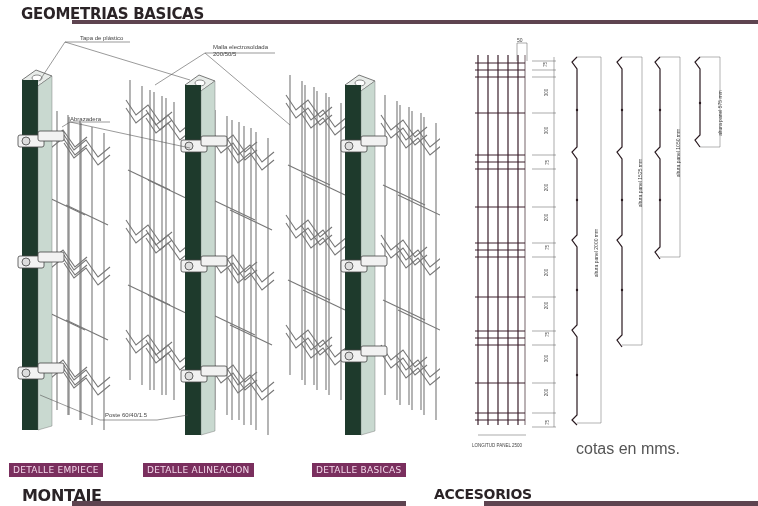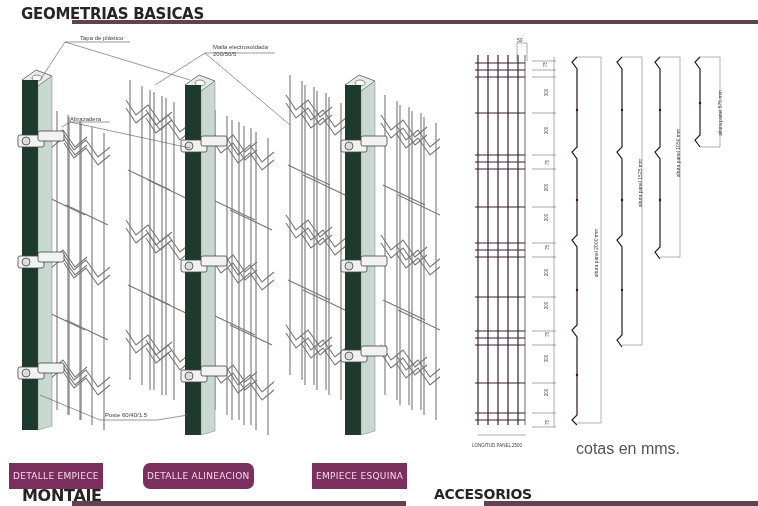--- a/index.html
+++ b/index.html
@@ -1,19 +1,19 @@
 <!DOCTYPE html>
 <html><head>
 <meta charset="utf-8">
 <style>
   html,body{margin:0;padding:0;background:#fff;}
   body{width:758px;height:506px;position:relative;overflow:hidden;font-family:"Liberation Sans",sans-serif;color:#333;}
   .section-title{position:absolute;font-family:"DejaVu Sans",sans-serif;font-weight:bold;color:#2a2326;letter-spacing:-0.3px;}
   .rule{position:absolute;height:5px;background:#5e4450;}
-  .caption{position:absolute;background:#7a2f5e;color:#f3d8ea;font-size:9px;padding:8px 4px;letter-spacing:0.3px;font-family:"DejaVu Sans",sans-serif;white-space:nowrap;}
+  .caption{position:absolute;background:#7a2f5e;color:#f3d8ea;font-size:9px;padding:2px 4px;letter-spacing:0.3px;font-family:"DejaVu Sans",sans-serif;white-space:nowrap;}
   .label{position:absolute;font-size:6px;color:#444;font-family:"Liberation Sans",sans-serif;white-space:nowrap;}
   .drawing{position:absolute;left:0;top:0;}
   .note{position:absolute;font-size:16px;color:#555;font-family:"Liberation Sans",sans-serif;}
   .small{position:absolute;font-size:4.5px;color:#444;}
 </style>
 </head>
 <body>
 
 <div class="section-title" style="left:21px;top:5px;font-size:15px;">GEOMETRIAS BASICAS</div>
 <div class="rule" style="left:72px;top:20px;width:686px;height:4px;"></div>
@@ -95,22 +95,22 @@
   </g>
 </svg>
 
 <div class="label" style="left:80px;top:35px;">Tapa de plástico</div>
 <div class="label" style="left:213px;top:44px;">Malla electrosoldada</div>
 <div class="label" style="left:213px;top:51px;">200/50/5</div>
 <div class="label" style="left:70px;top:116px;">Abrazadera</div>
 <div class="label" style="left:105px;top:412px;">Poste 60/40/1.5</div>
 
 <div class="caption" style="left:9px;top:463px;">DETALLE EMPIECE</div>
-<div class="caption" style="left:143px;top:463px;border-radius:7px;">DETALLE ALINEACION</div>
-<div class="caption" style="left:312px;top:463px;">EMPIECE ESQUINA</div>
+<div class="caption" style="left:143px;top:463px;">DETALLE ALINEACION</div>
+<div class="caption" style="left:312px;top:463px;">DETALLE BASICAS</div>
 
 <svg class="drawing" style="left:470px;top:35px;" width="288" height="420" viewBox="0 0 288 420">
 
   <g stroke="#3a1f2a" stroke-width="1.2">
     <line x1="8" y1="20" x2="8" y2="390"></line>
     <line x1="18" y1="20" x2="18" y2="390"></line>
     <line x1="28" y1="20" x2="28" y2="390"></line>
     <line x1="38" y1="20" x2="38" y2="390"></line>
     <line x1="48" y1="20" x2="48" y2="390"></line>
     <line x1="55" y1="20" x2="55" y2="390" stroke-width="0.7"></line>

